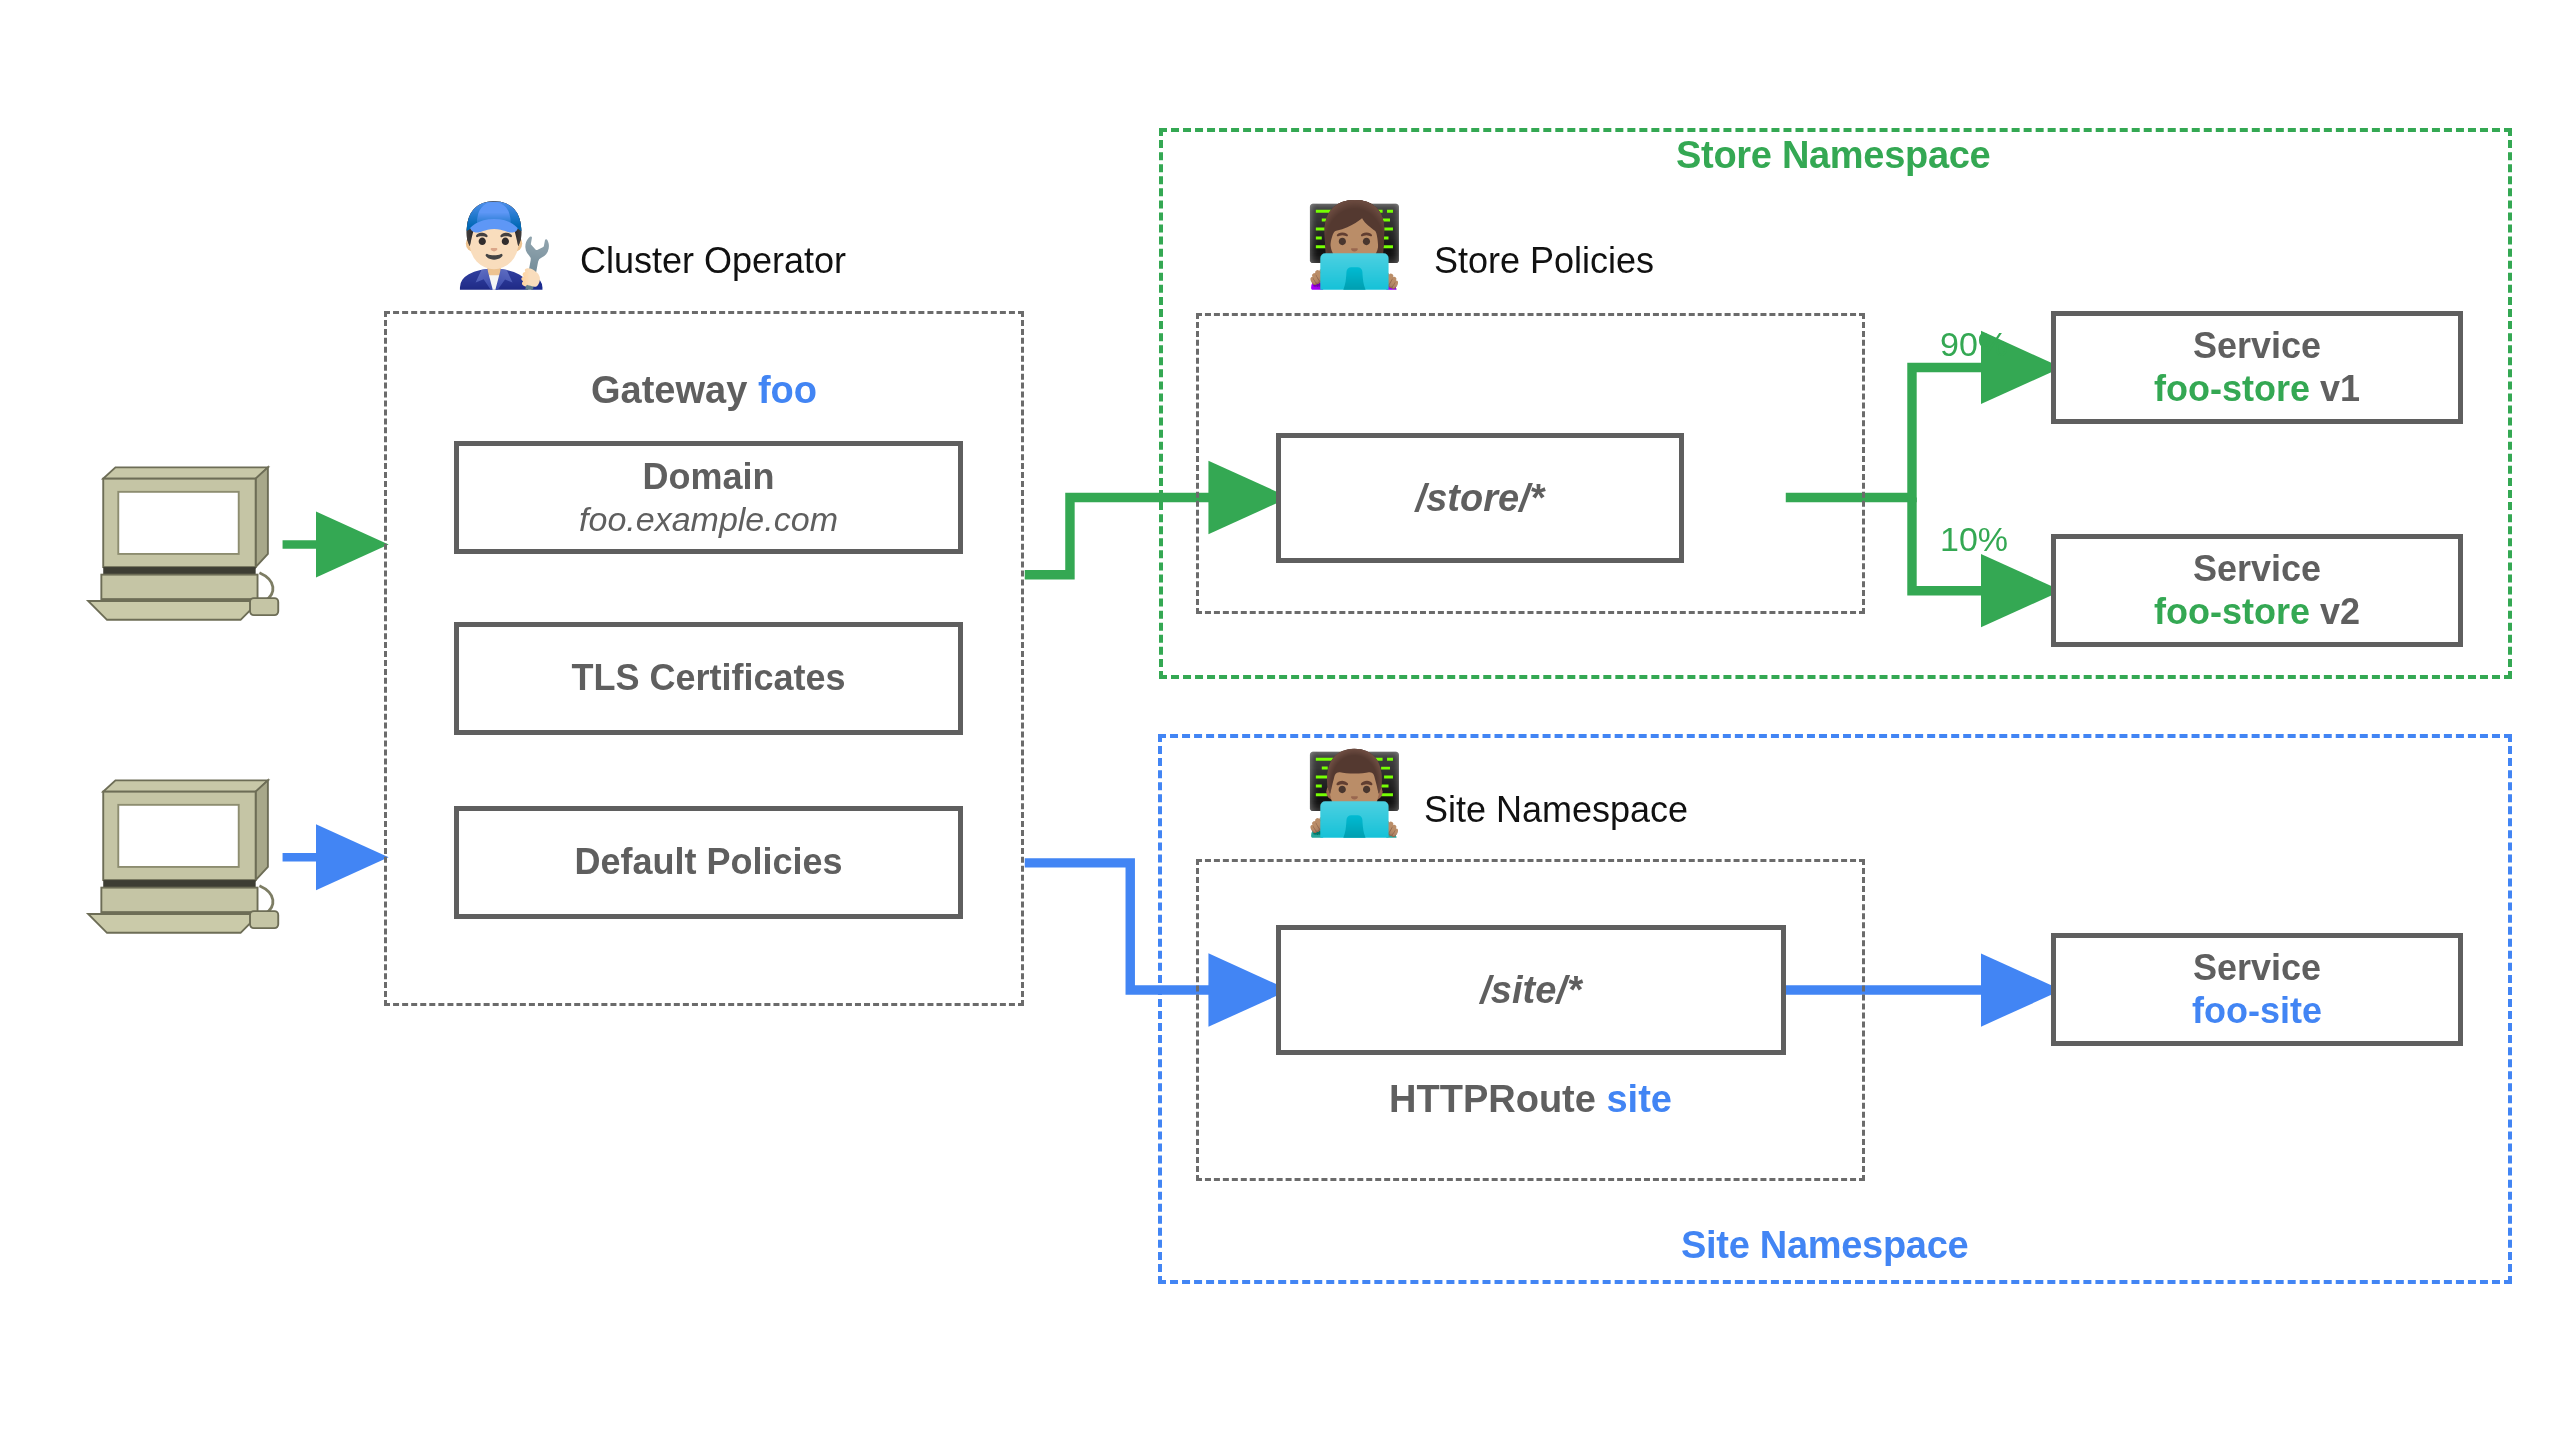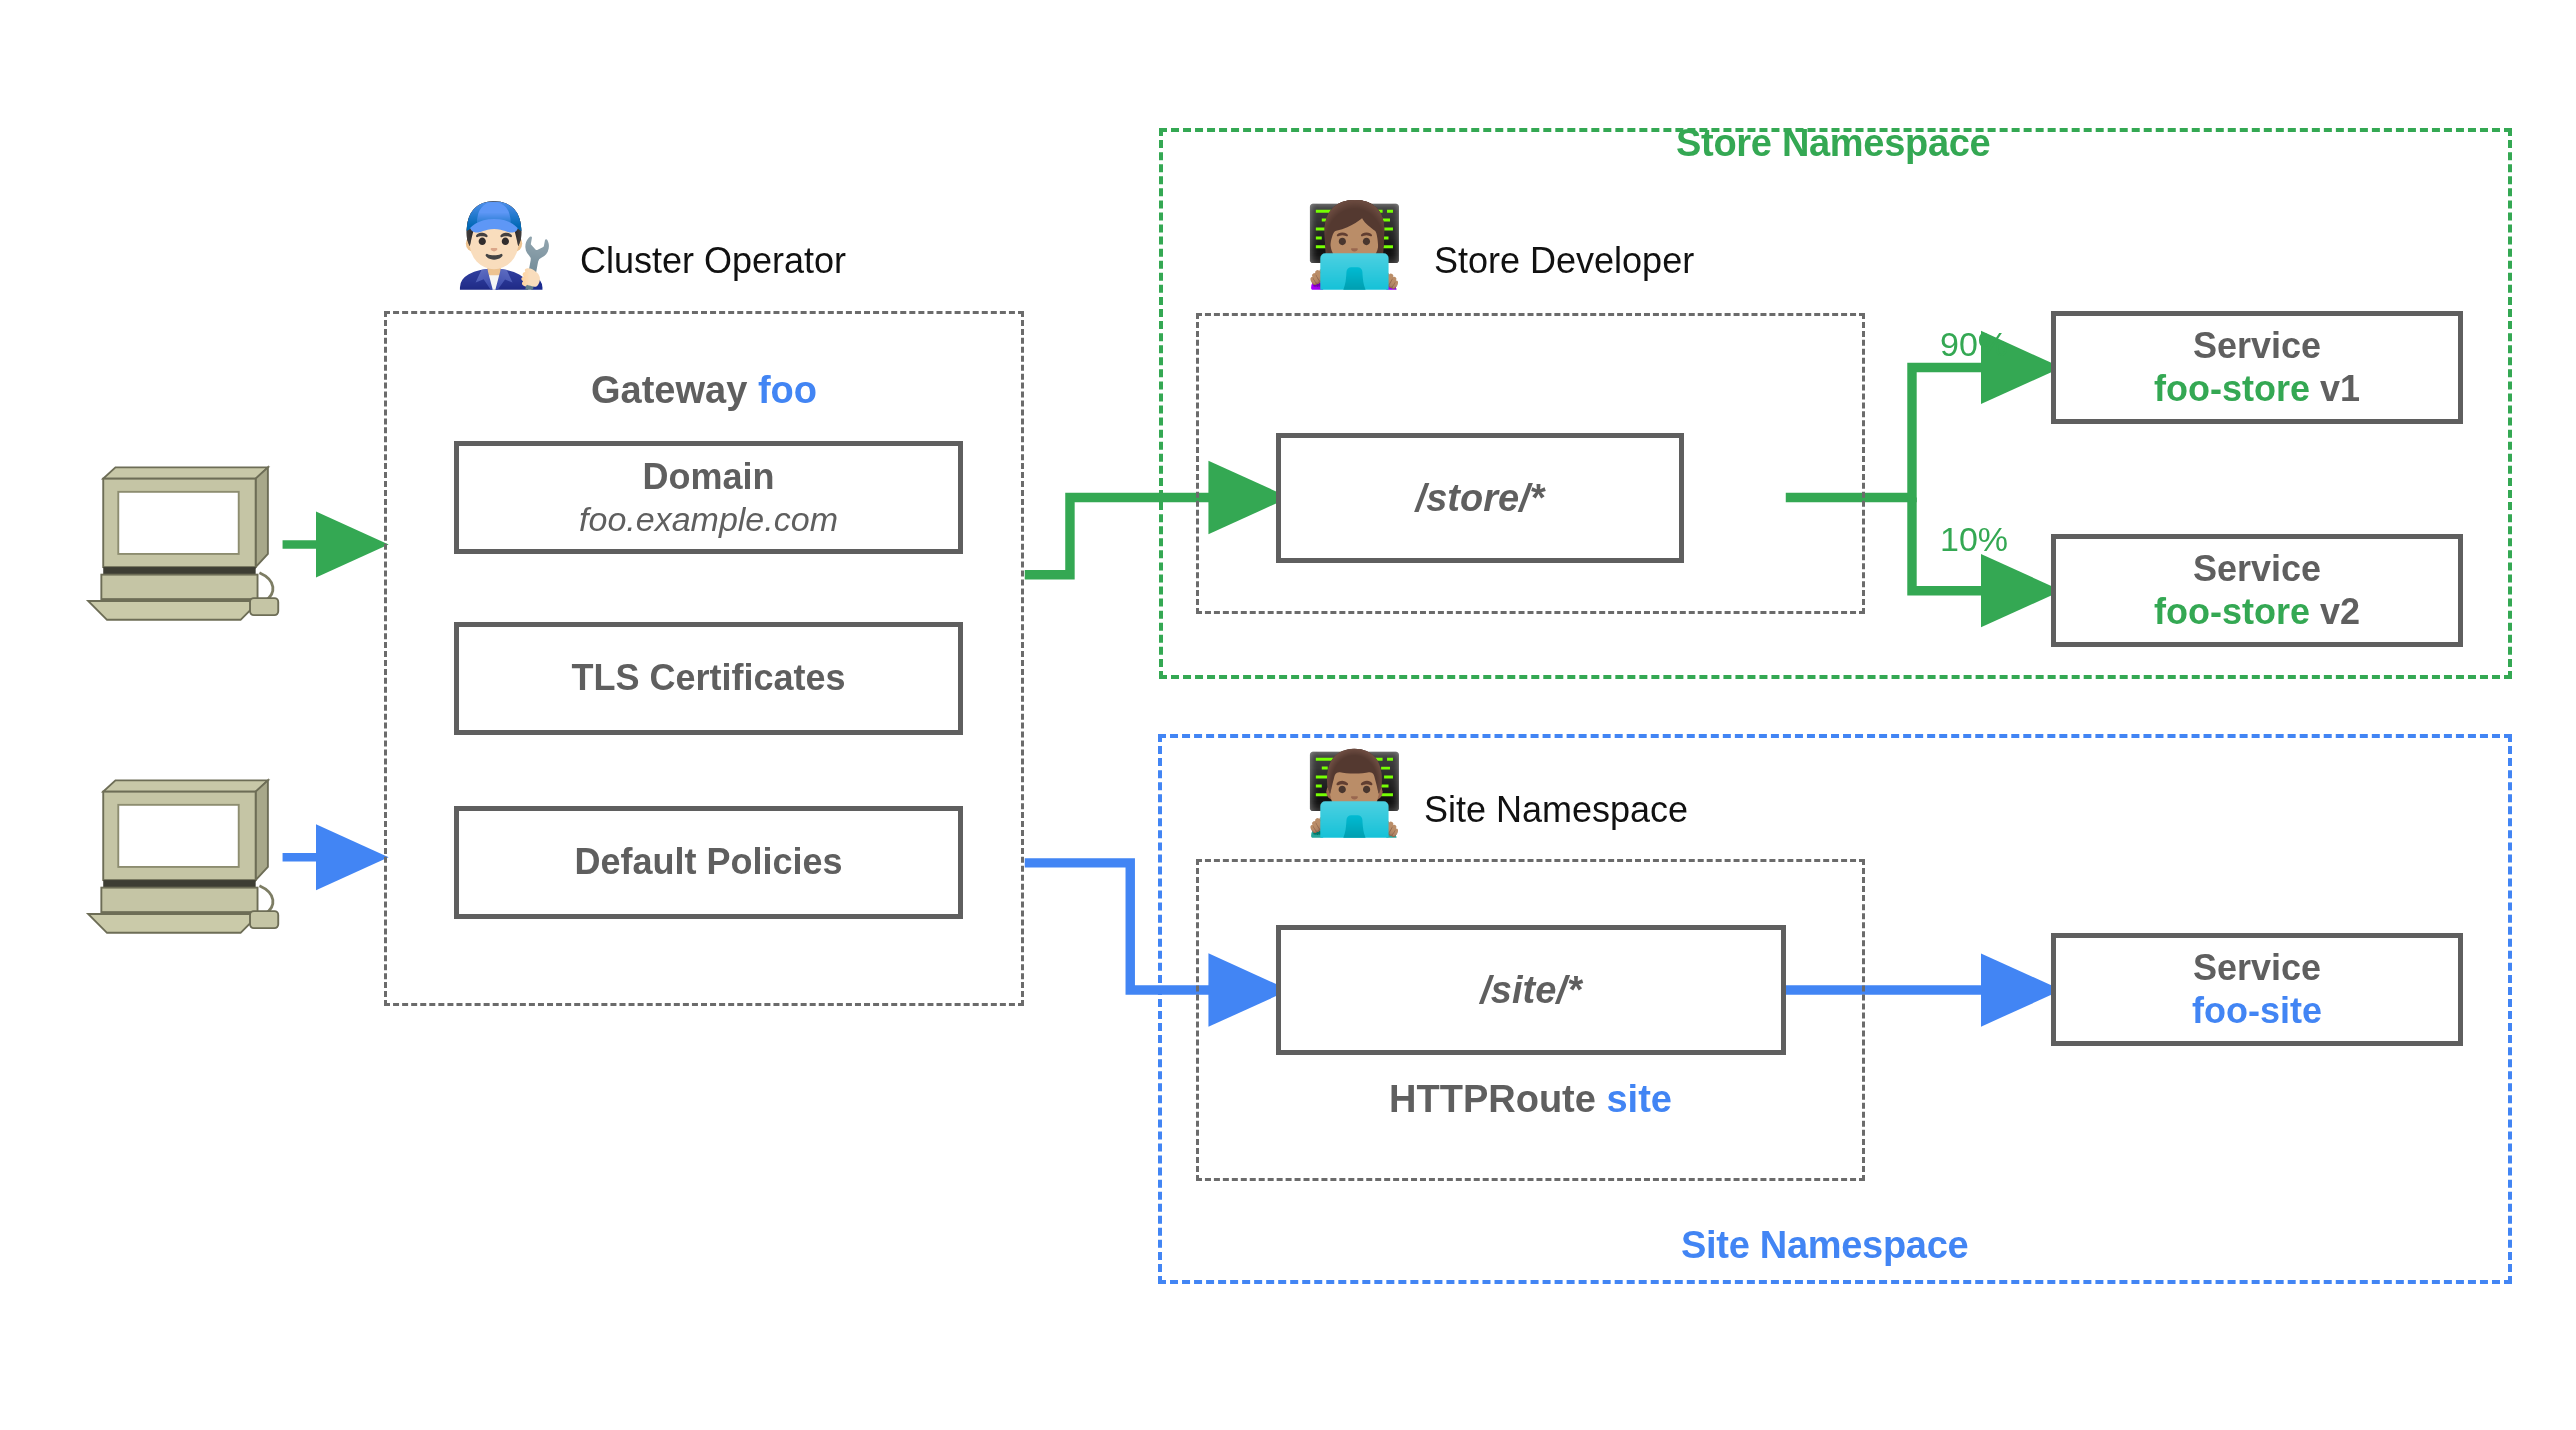--- a/index.html
+++ b/index.html
@@ -213,24 +213,24 @@
   <div class="abs res-box" style="left:454px; top:441px; width:509px; height:113px;">
     <div class="res-title">Domain</div>
     <div class="res-sub-italic">foo.example.com</div>
   </div>
 
   <div class="abs res-box" style="left:454px; top:806px; width:509px; height:113px;">
     <div class="res-title">Default Policies</div>
   </div>
 
   <div class="abs ns-box ns-store" style="left:1159px; top:128px; width:1353px; height:551px;"></div>
-  <div class="abs ns-label store" style="left:1676px; top:122px;">Store Namespace</div>
+  <div class="abs ns-label store" style="left:1676px; top:134px;">Store Namespace</div>
 
   <div class="abs avatar" style="left:1304px; top:205px;">👩🏽‍💻</div>
-  <div class="abs persona-label" style="left:1434px; top:240px;">Store Developer</div>
+  <div class="abs persona-label" style="left:1434px; top:240px;">Store Policies</div>
 
   <div class="abs group-dash" style="left:1196px; top:313px; width:669px; height:301px;"></div>
 
 
   <div class="abs res-box" style="left:1276px; top:433px; width:408px; height:130px;">
     <div class="path-text">/store/*</div>
   </div>
 
   <div class="abs pct-label" style="left:1940px; top:325px;">90%</div>
   <div class="abs pct-label" style="left:1940px; top:520px;">10%</div>

